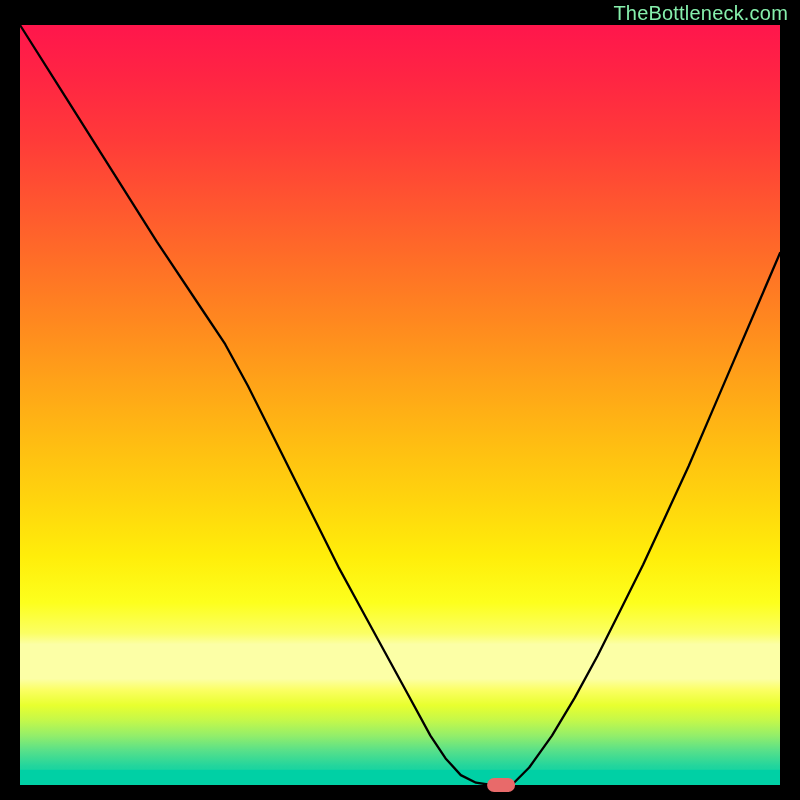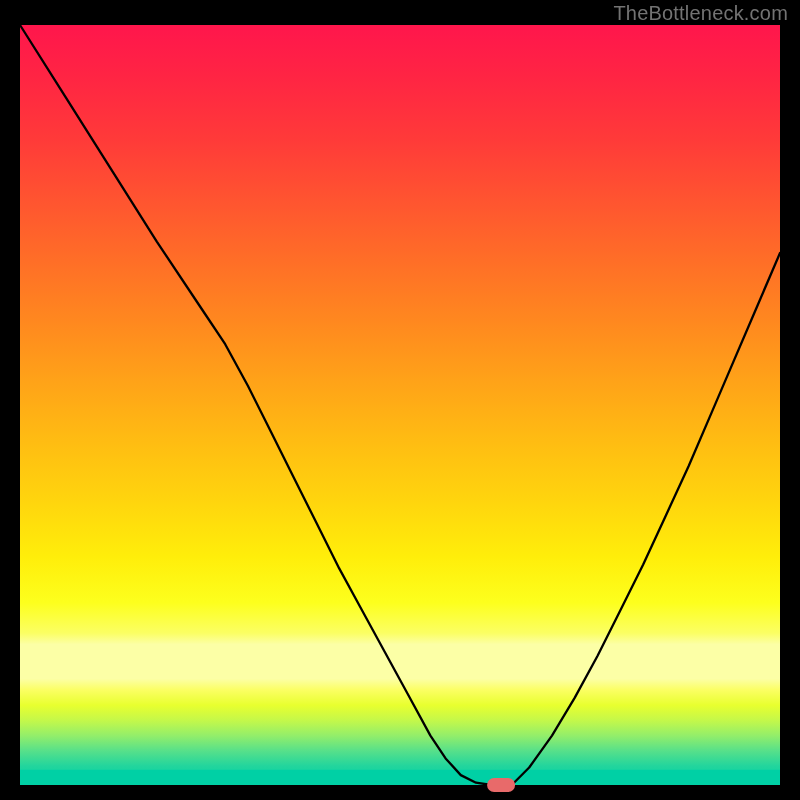--- a/index.html
+++ b/index.html
@@ -13,21 +13,21 @@
   .stage {
     position: relative;
     width: 800px;
     height: 800px;
     background: #000;
   }
   .watermark {
     position: absolute;
     top: 2px;
     right: 12px;
-    color: #737373;
+    color: #86efac;
     font-size: 20px;
     letter-spacing: 0.2px;
     z-index: 10;
   }
   .plot {
     position: absolute;
   }
 </style>
 </head>
 <body>

